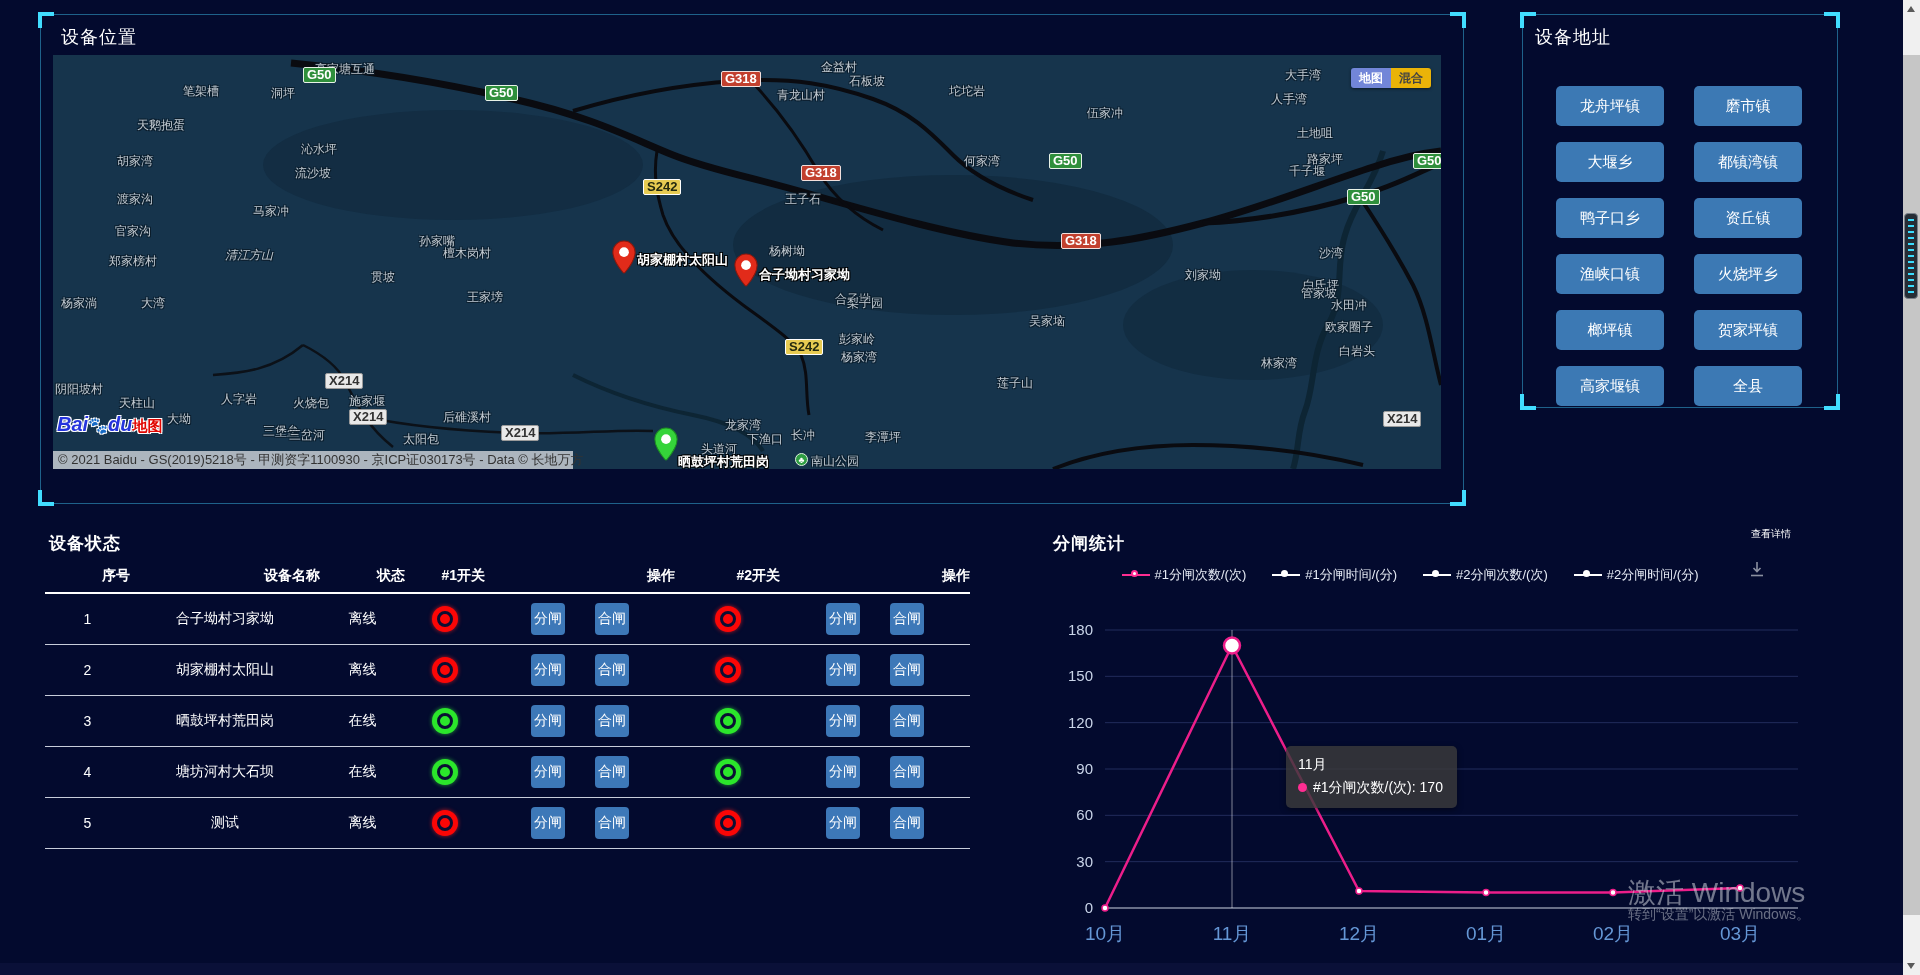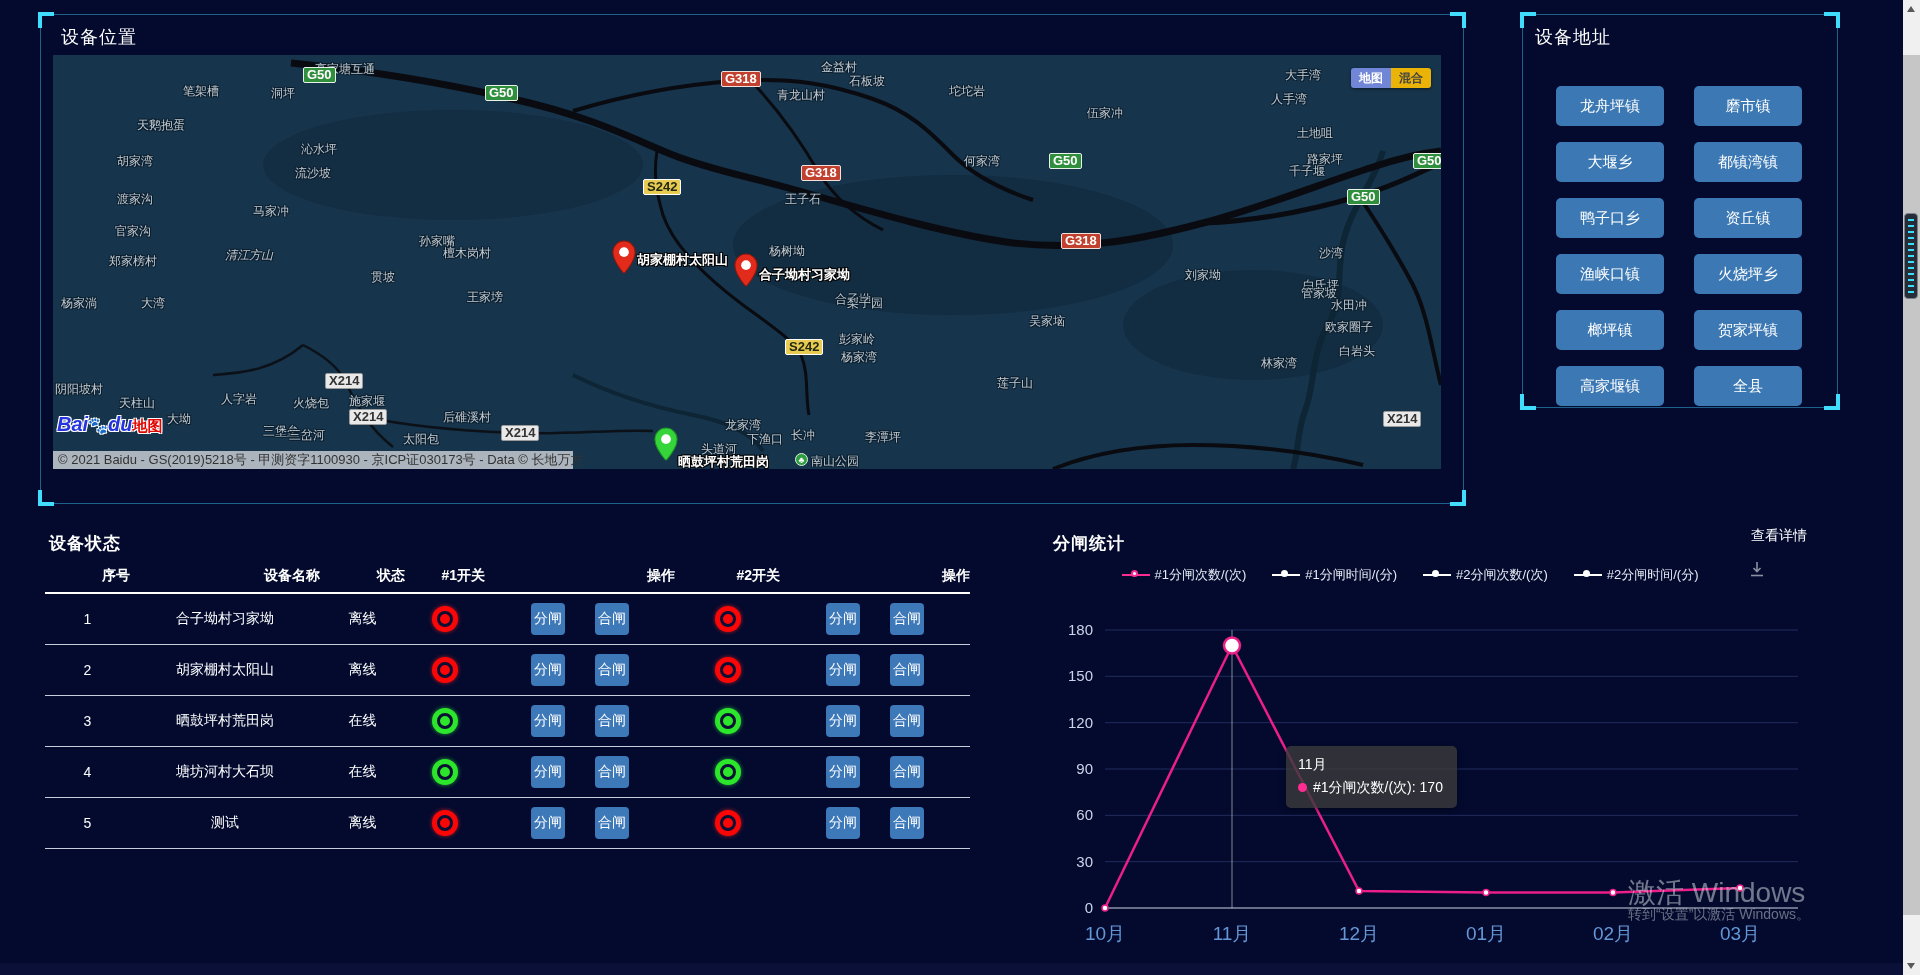--- a/index.html
+++ b/index.html
@@ -68,21 +68,21 @@
   .t-head > div:nth-child(7), .t-row > div:nth-child(7) { width:190px; }
   .ops { gap:30px; }
   .op-btn { width:34px; height:32px; background:#3d78b8; color:#fff; border:none; border-radius:4px; font-size:14px;
     font-family:inherit; cursor:pointer; }
   .led { width:26px; height:26px; border-radius:50%; position:relative; display:inline-block; }
   .led::after { content:""; position:absolute; left:5px; top:5px; right:5px; bottom:5px; border-radius:50%; border:3px solid #0a0f33; }
   .led.red { background:#fb0606; box-shadow:0 0 4px rgba(255,30,30,.7); }
   .led.green { background:#2be62b; box-shadow:0 0 4px rgba(60,255,60,.6); }
 
   
-  .detail-link { position:absolute; left:1751px; top:527px; color:#fff; font-size:14px; cursor:pointer; }
+  .detail-link { position:absolute; left:1751px; top:527px; color:#fff; font-size:10px; cursor:pointer; }
   .dl-icon { position:absolute; left:1748px; top:560px; cursor:pointer; }
   .legend { position:absolute; left:1100px; top:566px; width:620px; display:flex; justify-content:center; gap:26px; }
   .lg-item { display:flex; align-items:center; gap:5px; cursor:pointer; }
   .lg-marker { position:relative; width:28px; height:12px; }
   .lg-line { position:absolute; left:0; top:5px; width:28px; height:2px; }
   .lg-dot { position:absolute; left:9px; top:1px; width:7px; height:7px; border-radius:50%; background:#fff; border:2px solid #fff; }
   .lg-label { color:#e6ebf5; font-size:13px; white-space:nowrap; }
   .tooltip { position:absolute; left:1286px; top:746px; background:rgba(58,58,58,.82); border-radius:5px;
     padding:7px 14px 9px 12px; color:#fff; font-size:14px; line-height:23px; white-space:nowrap; box-shadow:0 2px 6px rgba(0,0,0,.4); }
   .tt-dot { display:inline-block; width:9px; height:9px; border-radius:50%; margin-right:6px; }

